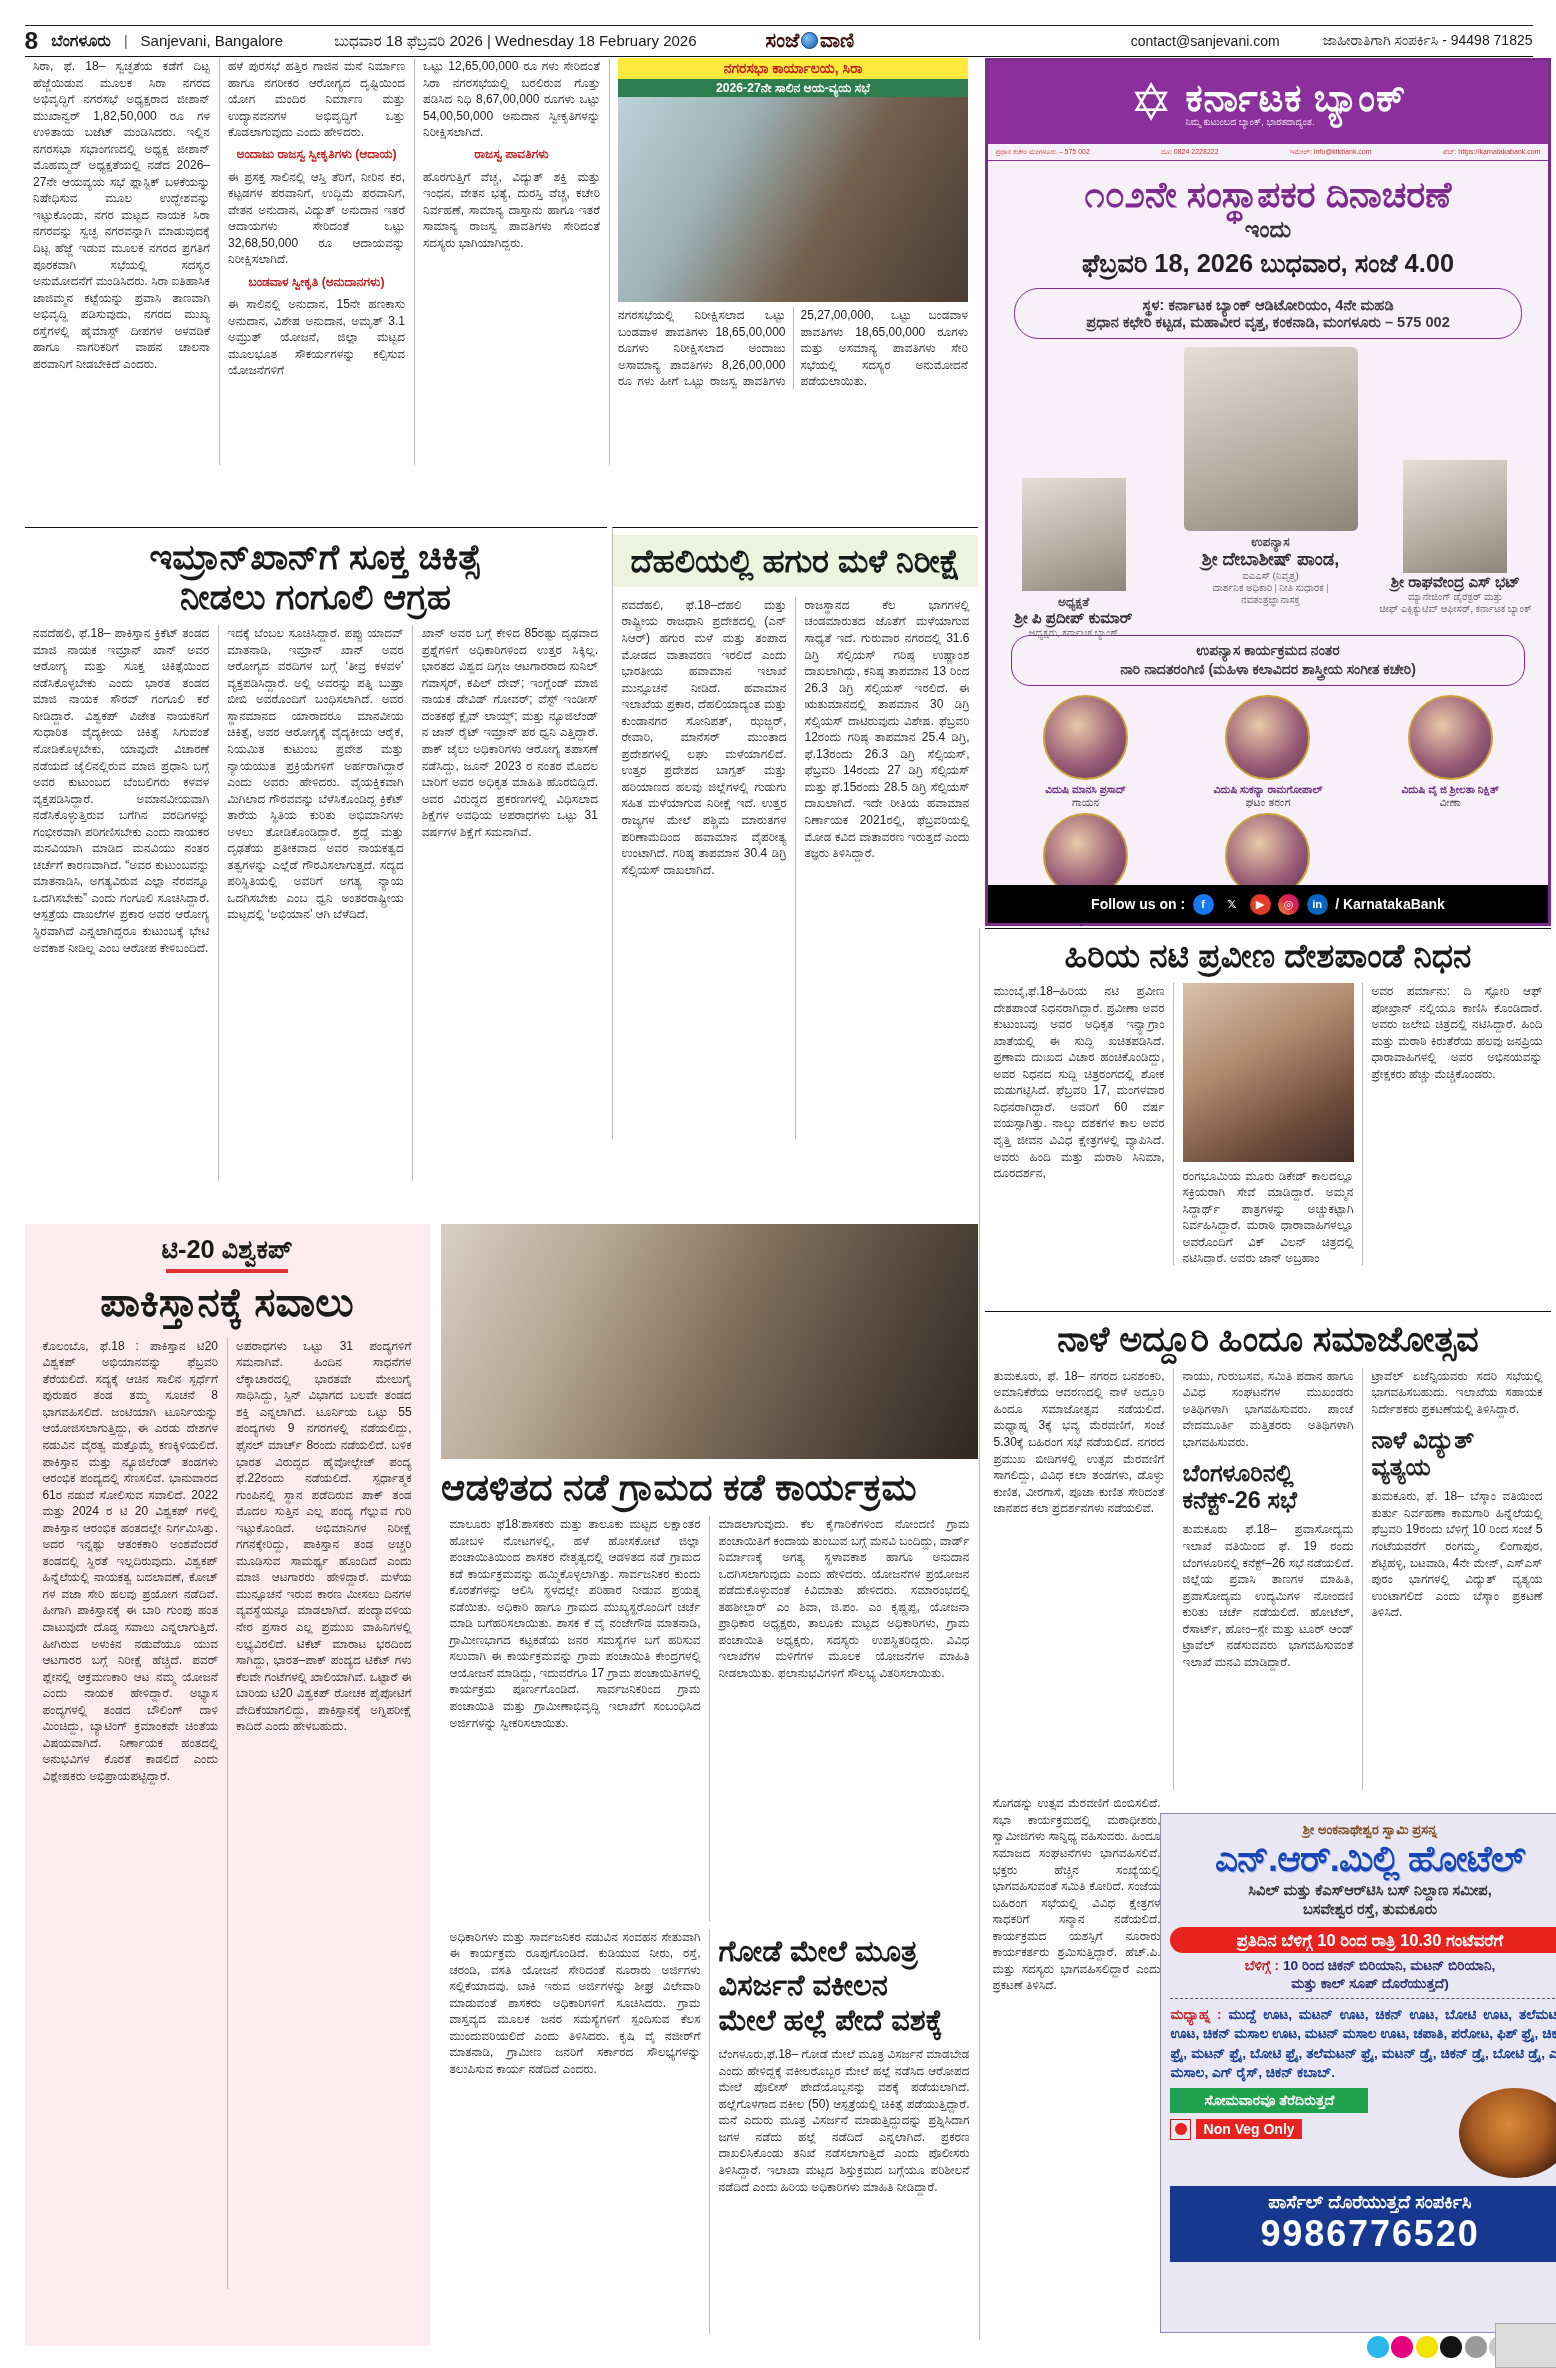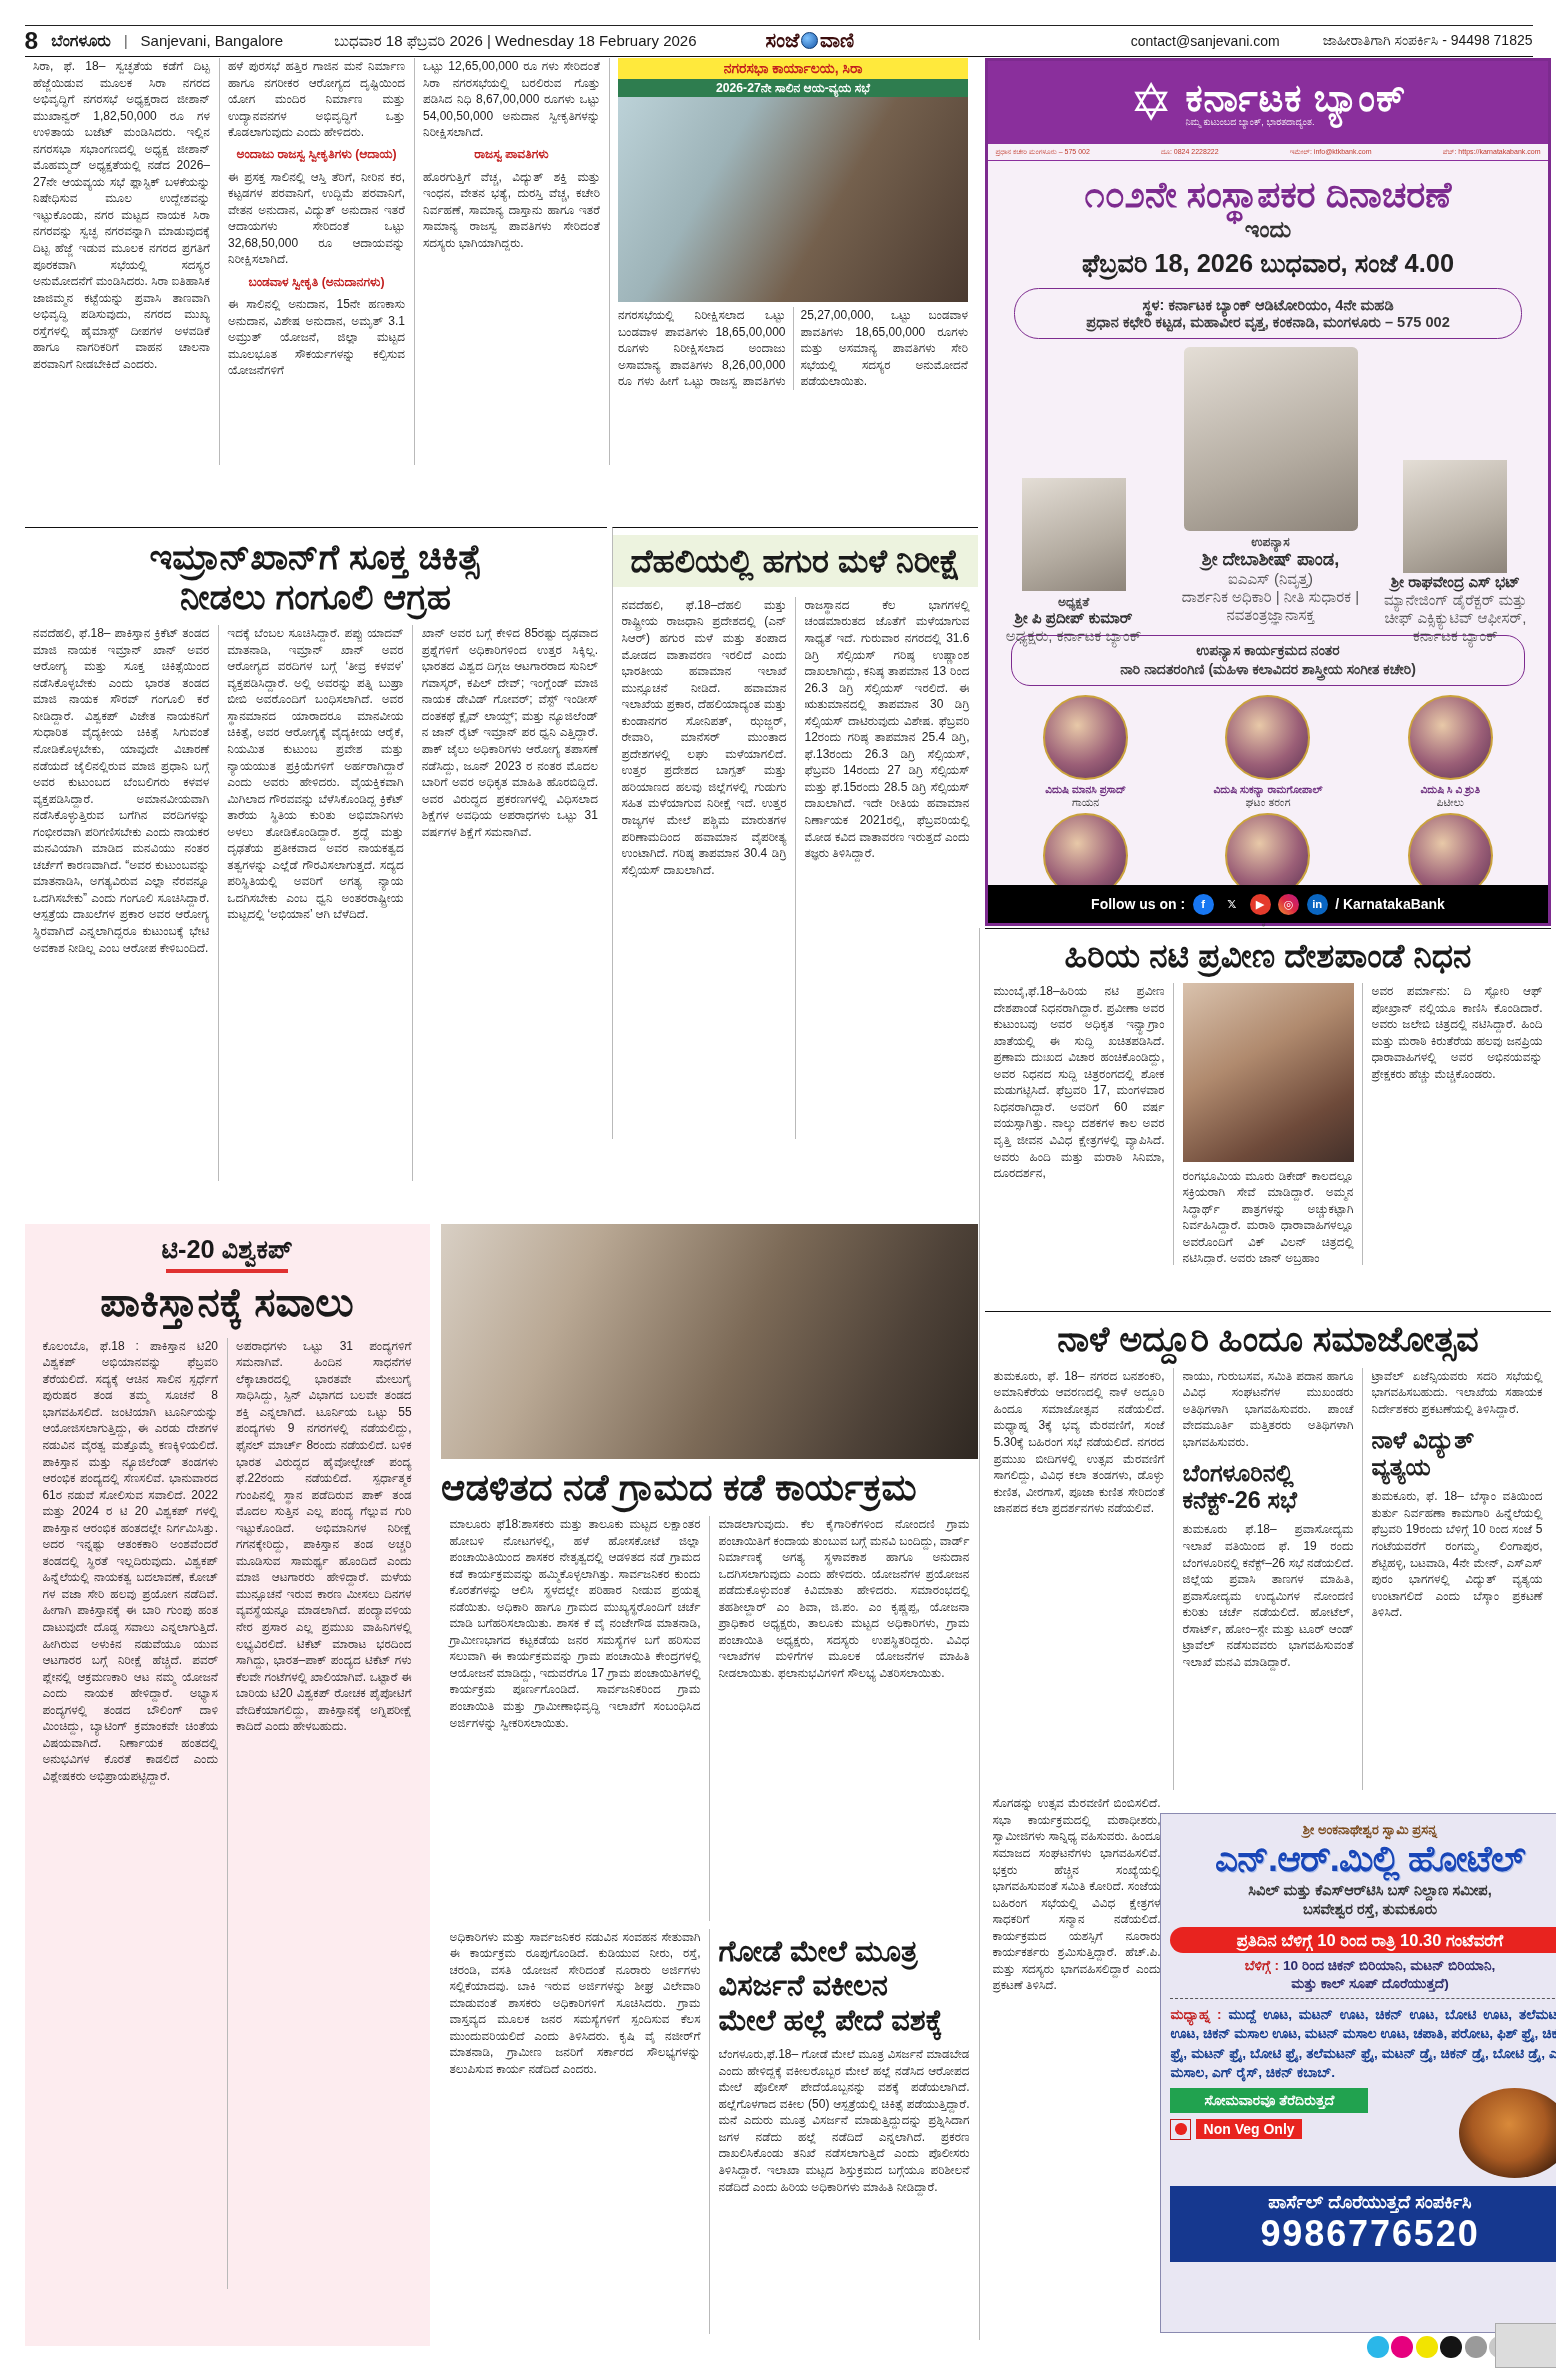--- a/index.html
+++ b/index.html
@@ -70,21 +70,21 @@
   .sp-img{background:linear-gradient(160deg,#e4ded6,#b4aca1 60%,#8d847a);margin:0 auto;}
   .sp-c{left:160px;top:0;width:245px;}
   .sp-c .sp-img{width:174px;height:184px;border-radius:5.6px;}
   .sp-l{left:5.6px;top:131px;width:160px;}
   .sp-l .sp-img{width:104px;height:113px;}
   .sp-r{right:5.6px;top:113px;width:174px;}
   .sp-r .sp-img{width:104px;height:113px;}
   .sp-role{font-size:12.2px;color:#444;font-weight:600;margin-top:3.8px;}
   .sp-name{font-size:18px;font-weight:800;color:#2f2f2f;}
   .sp-name-s{font-size:15px;font-weight:800;color:#2f2f2f;}
-  .sp-desc{font-size:15px;color:#555;}
+  .sp-desc{font-size:10px;color:#555;font-family:Liberation Serif, serif;}
   .kb-concert{border:1.9px solid #7d2b8f;border-radius:19px;margin:5.6px 22.6px;padding:5.6px 9.4px;text-align:center;font-weight:700;color:#3a3a3a;font-size:14px;line-height:1.35;}
   .artists{display:grid;grid-template-columns:1fr 1fr 1fr;gap:3.8px 5.6px;margin:9.4px 9.4px 0;}
   .artist{text-align:center;}
   .a-img{width:81px;height:81px;border-radius:50%;margin:0 auto 3.8px;border:2.8px solid #caa23c;
          background:radial-gradient(circle at 40% 35%,#e8c9a8 0%,#9b5f77 55%,#5a2f52 100%);}
   .a-name{font-size:10.4px;font-weight:700;color:#6b2d7d;}
   .a-role{font-size:10.8px;color:#333;}
   .kb-foot{position:absolute;left:0;right:0;bottom:0;height:38px;background:#000000;color:#fff;
            display:flex;align-items:center;justify-content:center;gap:7.5px;font-weight:700;font-size:14px;}
   .soc{width:21px;height:21px;border-radius:50%;background:#fff;color:#7d2b8f;display:inline-flex;align-items:center;justify-content:center;font-size:11.3px;font-weight:800;}
@@ -279,25 +279,20 @@
           <div class="a-name">ವಿದುಷಿ ಮಾನಸಿ ಪ್ರಸಾದ್</div>
           <div class="a-role">ಗಾಯನ</div>
         </div>
       <div class="artist">
           <div class="a-img"></div>
           <div class="a-name">ವಿದುಷಿ ಸುಕನ್ಯಾ ರಾಮಗೋಪಾಲ್</div>
           <div class="a-role">ಘಟಂ ತರಂಗ</div>
         </div>
       <div class="artist">
           <div class="a-img"></div>
-          <div class="a-name">ವಿದುಷಿ ಸಿ ವಿ ಶ್ರುತಿ</div>
-          <div class="a-role">ಪಿಟೀಲು</div>
-        </div>
-      <div class="artist">
-          <div class="a-img"></div>
           <div class="a-name">ವಿದುಷಿ ವೈ ಜಿ ಶ್ರೀಲತಾ ನಿಕ್ಷಿತ್</div>
           <div class="a-role">ವೀಣಾ</div>
         </div>
       <div class="artist">
           <div class="a-img"></div>
           <div class="a-name">ವಿದುಷಿ ರಂಜನಿ ಸಿದ್ಧಾಂತಿ ವೆಂಕಟೇಶ್</div>
           <div class="a-role">ಮೃದಂಗ</div>
         </div>
       <div class="artist">
           <div class="a-img"></div>

